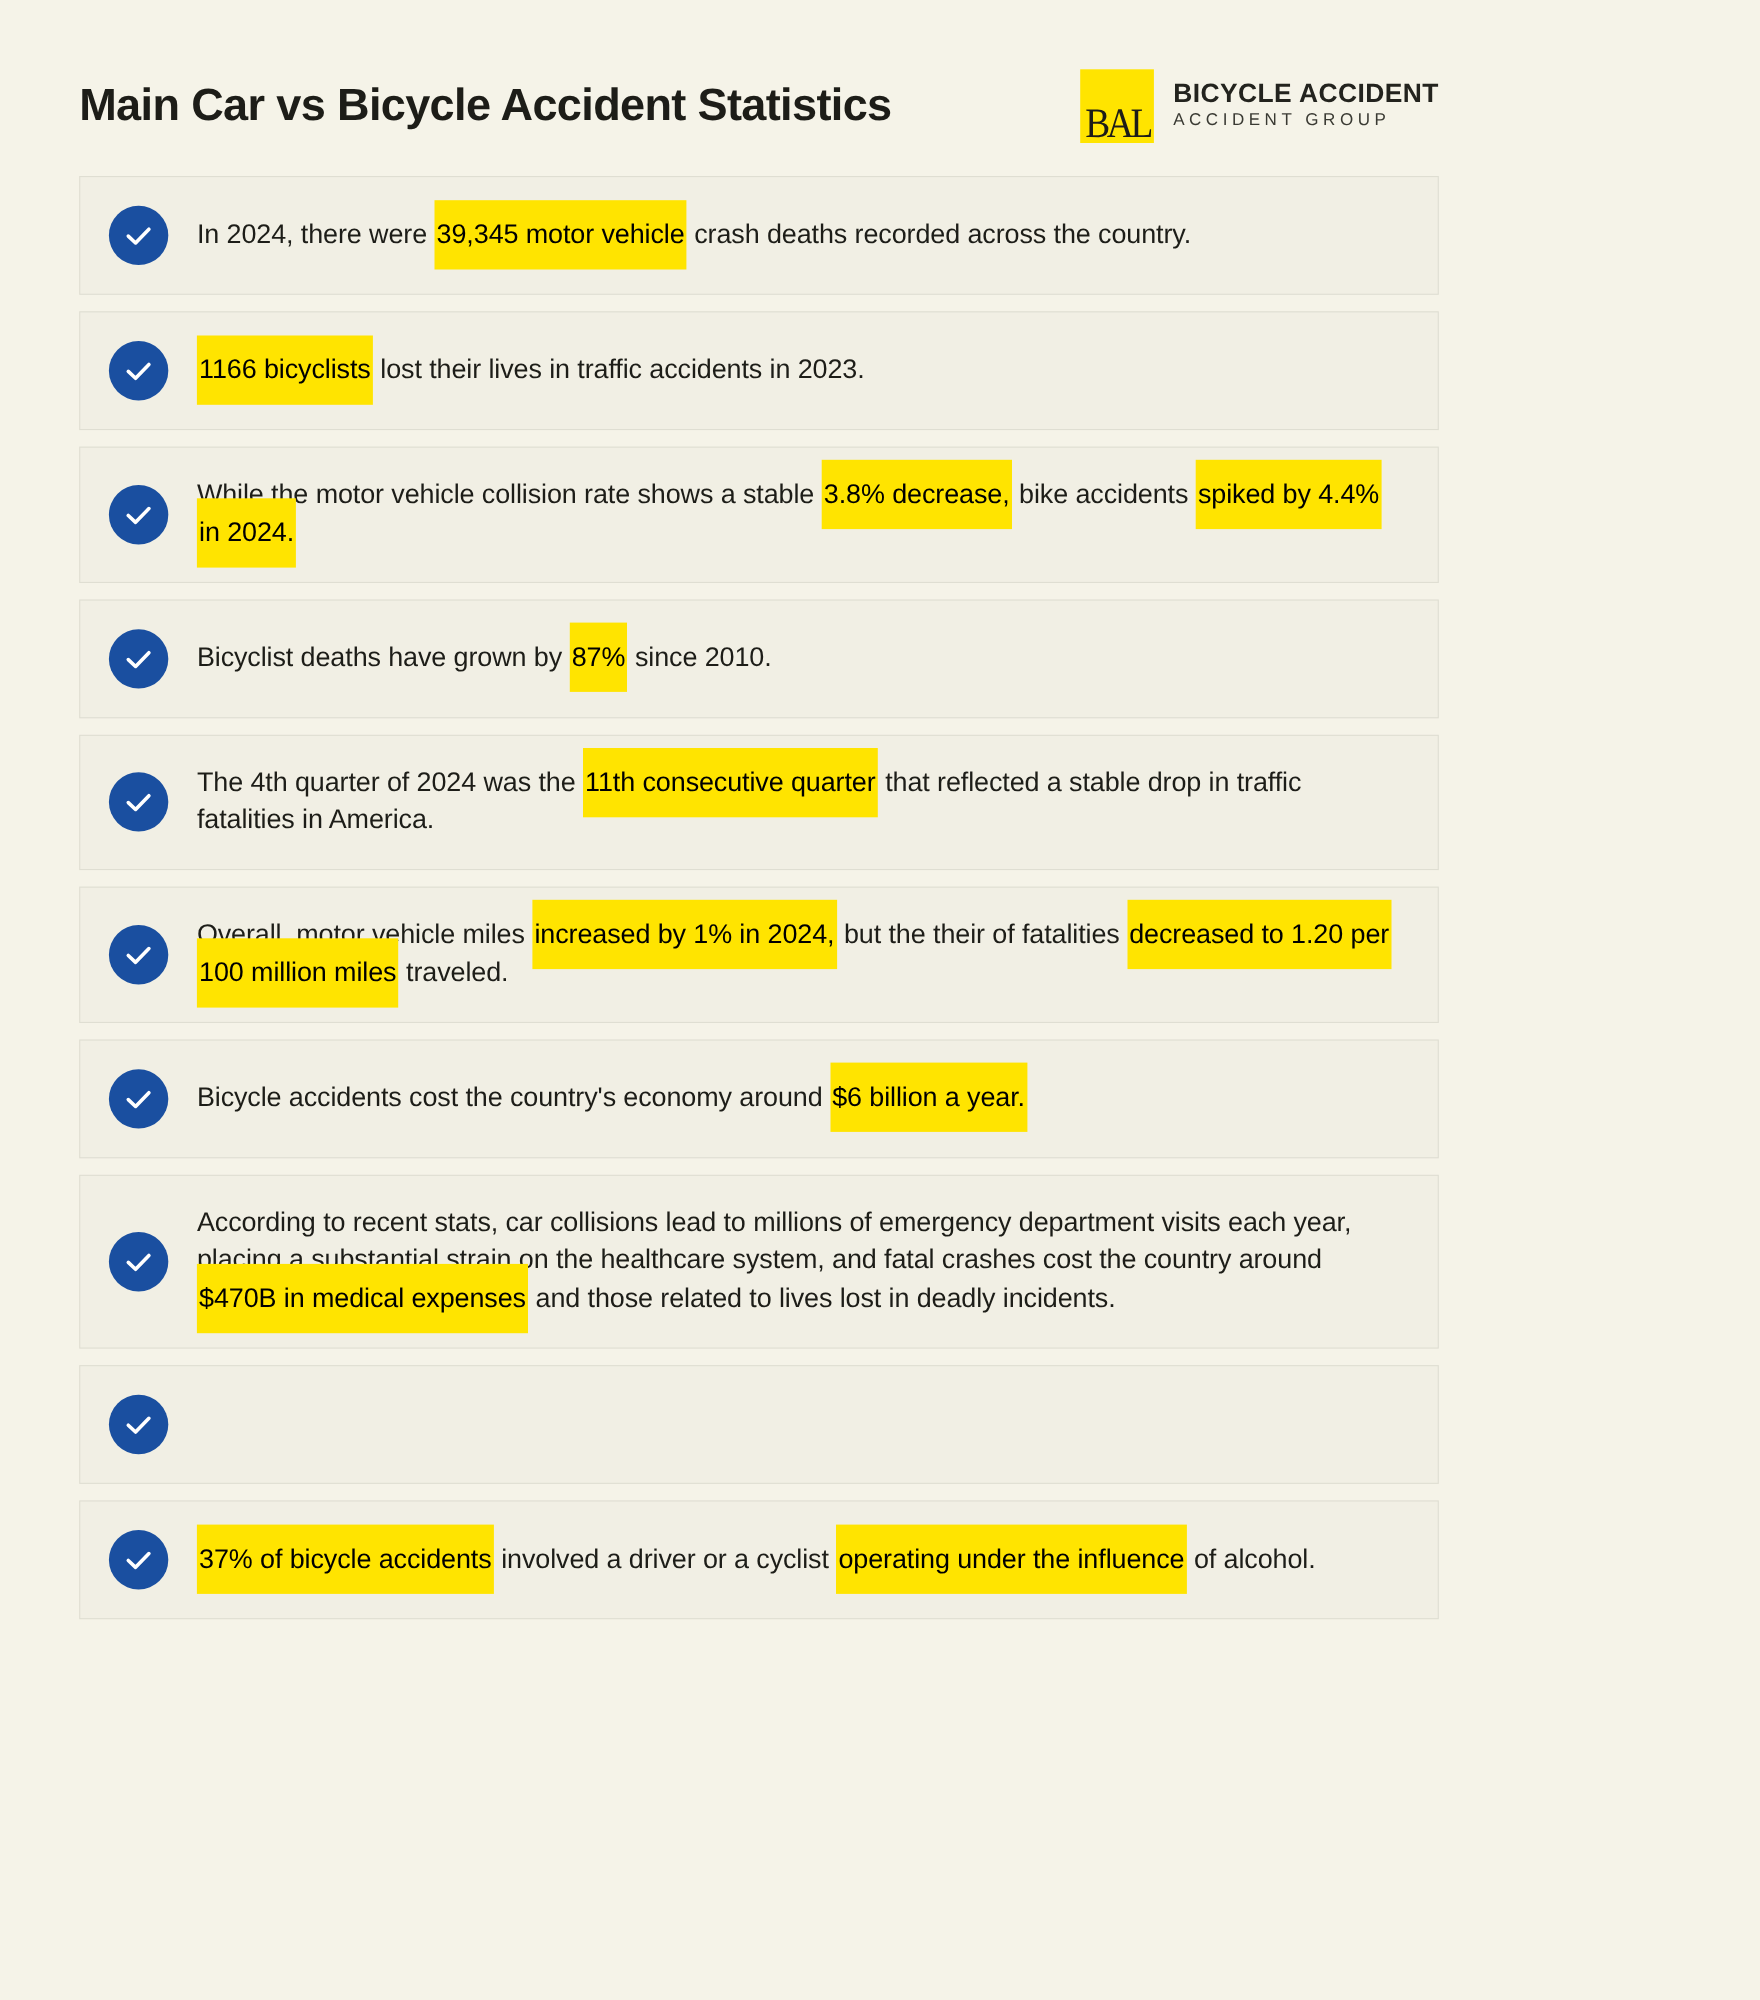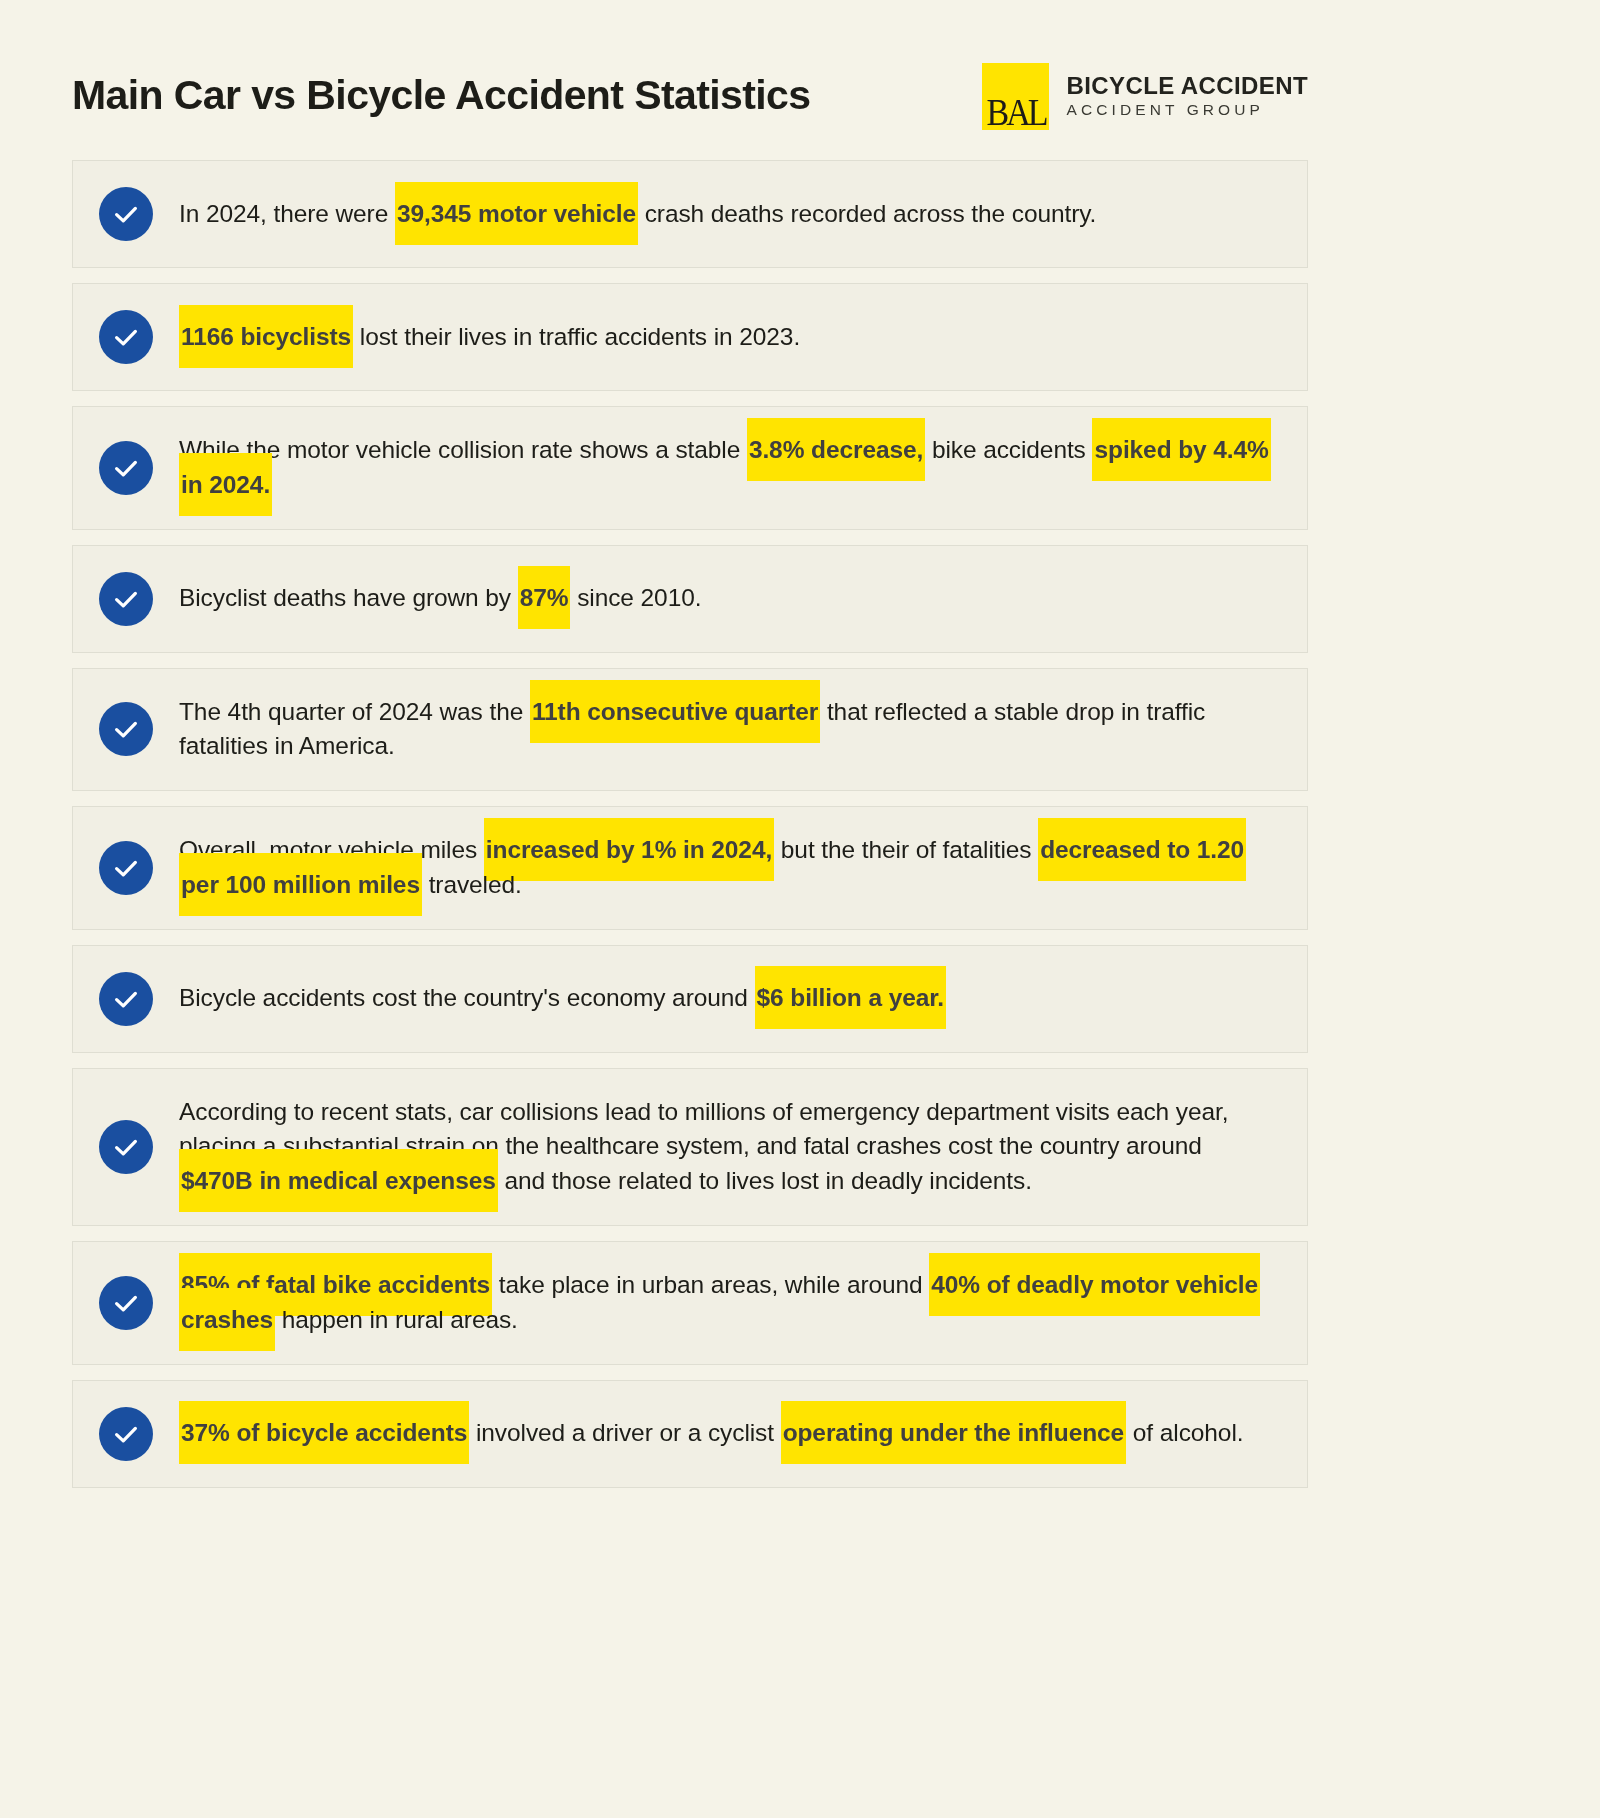--- a/index.html
+++ b/index.html
@@ -121,22 +121,22 @@
   .stat-text {
     font-size: 24.5px;
     line-height: 1.42;
     color: #1d1d18;
     letter-spacing: -0.1px;
     font-weight: 400;
   }
 
   mark {
     background: #ffe400;
-    color: #404040;
-    font-weight: bold;
+    color: #000000;
+    font-weight: normal;
     padding: 18px 2px;
     box-decoration-break: clone;
     -webkit-box-decoration-break: clone;
   }
 </style>
 </head>
 <body>
 
 <div class="page">
 
@@ -218,21 +218,20 @@
           </svg>
         </div>
         <p class="stat-text"><span>According to recent stats, car collisions lead to millions of emergency department visits each year, placing a substantial strain on the healthcare system, and fatal crashes cost the country around </span><mark>$470B in medical expenses</mark><span> and those related to lives lost in deadly incidents.</span></p>
       </div>
       <div class="stat-card">
         <div class="check-badge">
           <svg width="30" height="30" viewBox="0 0 24 24" fill="none" stroke="#ffffff" stroke-width="2.6" stroke-linecap="round" stroke-linejoin="round">
             <polyline points="4.5,12.5 9.8,17.5 19.5,7.5"></polyline>
           </svg>
         </div>
-        <p class="stat-text"><mark>85% of fatal bike accidents</mark><span> take place in urban areas, while around </span><mark>40% of deadly motor vehicle crashes</mark><span> happen in rural areas.</span></p>
       </div>
       <div class="stat-card">
         <div class="check-badge">
           <svg width="30" height="30" viewBox="0 0 24 24" fill="none" stroke="#ffffff" stroke-width="2.6" stroke-linecap="round" stroke-linejoin="round">
             <polyline points="4.5,12.5 9.8,17.5 19.5,7.5"></polyline>
           </svg>
         </div>
         <p class="stat-text"><mark>37% of bicycle accidents</mark><span> involved a driver or a cyclist </span><mark>operating under the influence</mark><span> of alcohol.</span></p>
       </div>
     </div>

